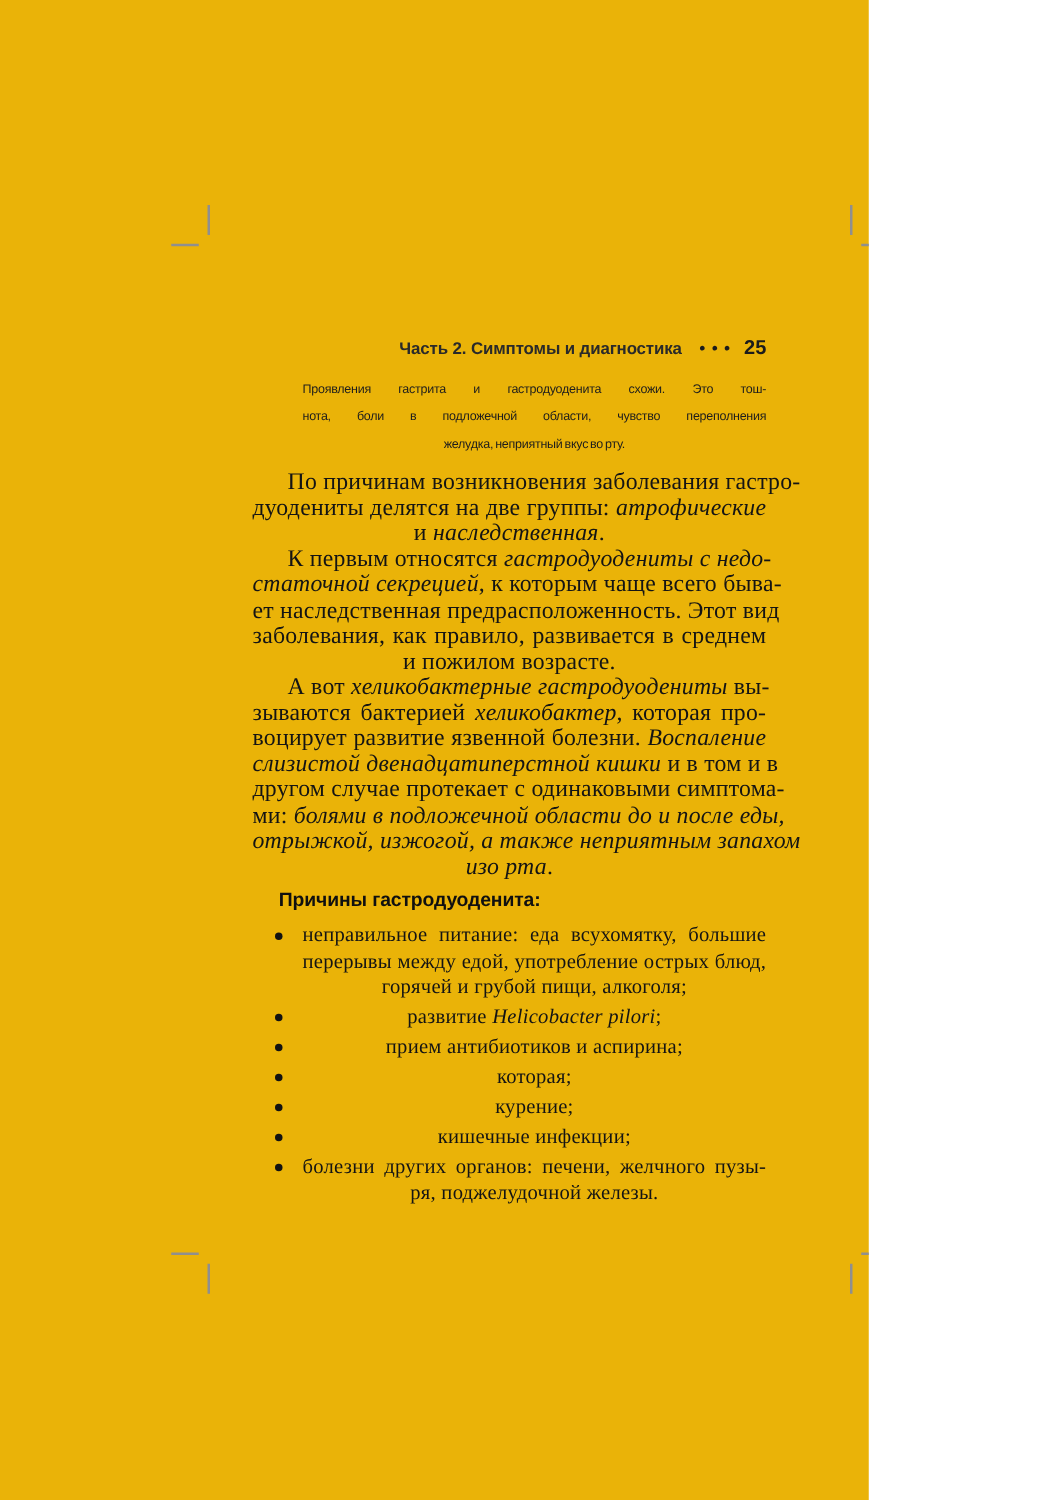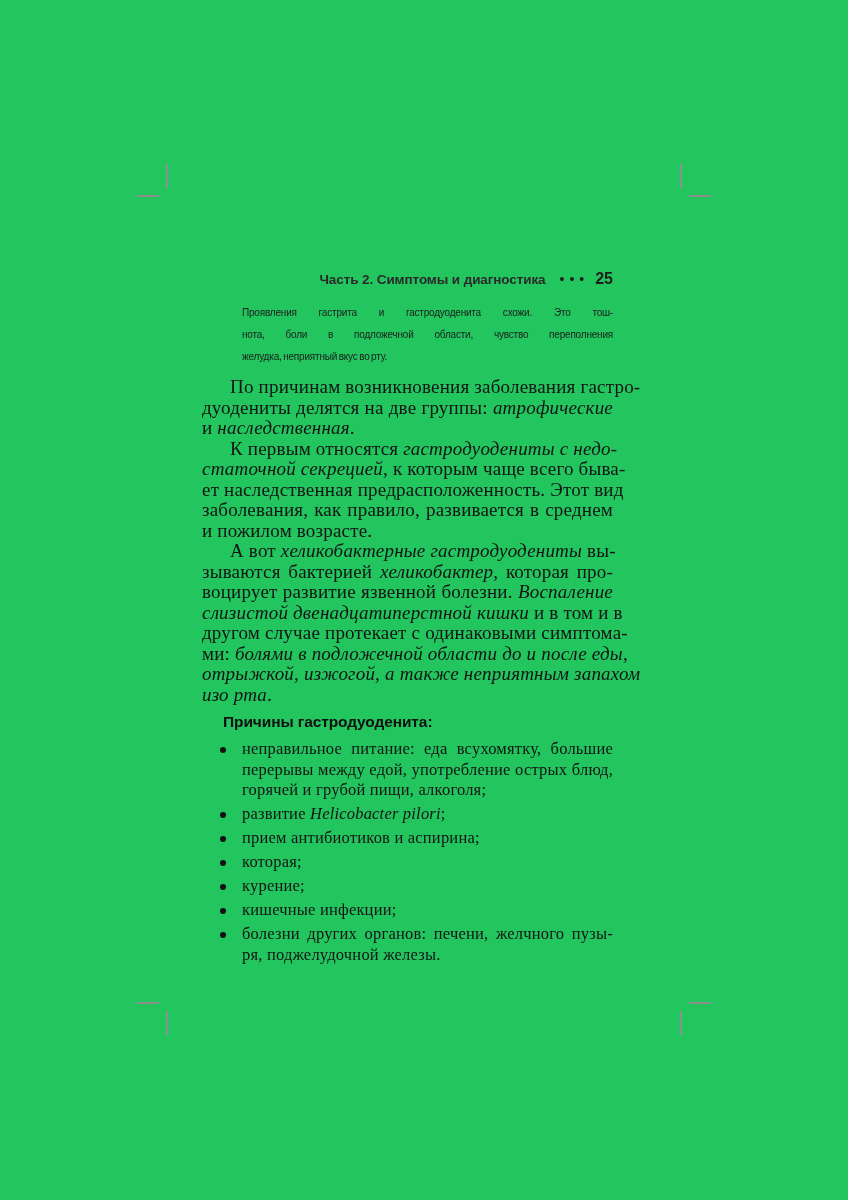--- a/index.html
+++ b/index.html
@@ -1,16 +1,16 @@
 <!DOCTYPE html>
 <html><head>
 <meta charset="utf-8">
 <style>
   html,body{margin:0;padding:0;background:#ffffff;}
-  .page{position:relative;width:848px;height:1200px;background:#22c55e;overflow:hidden;
+  .page{position:relative;width:695px;height:1200px;background:#eab308;overflow:hidden;
         font-family:"Liberation Sans","DejaVu Sans",sans-serif;}
   
   .cm{position:absolute;background:#8f8f8f;}
   .cm.tl-v{left:166px;top:164px;width:2px;height:24px;}
   .cm.tl-h{left:137px;top:195px;width:22px;height:2px;}
   .cm.tr-v{left:680px;top:164px;width:2px;height:24px;}
   .cm.tr-h{left:689px;top:195px;width:22px;height:2px;}
   .cm.bl-h{left:137px;top:1002px;width:22px;height:2px;}
   .cm.bl-v{left:166px;top:1011px;width:2px;height:24px;}
   .cm.br-h{left:689px;top:1002px;width:22px;height:2px;}
@@ -21,21 +21,21 @@
   .running-header{display:flex;justify-content:flex-end;align-items:baseline;
         line-height:18px;color:#2a2a2a;}
   .rh-title{font-weight:bold;font-size:13.5px;letter-spacing:-0.1px;}
   .rh-dots{font-size:14px;letter-spacing:5px;margin-left:14px;color:#1c1c1c;}
   .rh-num{font-weight:bold;font-size:16px;margin-left:6px;color:#1c1c1c;margin-top:22px;}
 
   .lead{margin:13px 0 0 40px;font-size:10px;line-height:22px;color:#1d1d1d;
         letter-spacing:-0.2px;word-spacing:-1px;}
   .bodytext{margin-top:9px;font-family:Liberation Serif, serif;
         font-size:19px;line-height:20.5px;color:#141414;letter-spacing:0.2px;}
-  .line{white-space:nowrap;text-align:left;}
+  .line{white-space:nowrap;text-align:center;}
   .line.jst{text-align:justify;text-align-last:justify;}
   .line.ind{padding-left:28px;}
   em{font-style:italic;}
 
   .heading{margin:6px 0 0 21px;font-weight:bold;font-size:15.5px;line-height:22px;
         color:#101010;letter-spacing:-0.1px;}
 
   .bullets{list-style:none;margin:6px 0 0 0;padding:0;
         font-family:"Liberation Serif","DejaVu Serif",serif;font-size:16.5px;
         line-height:20.5px;color:#141414;letter-spacing:0.2px;}

